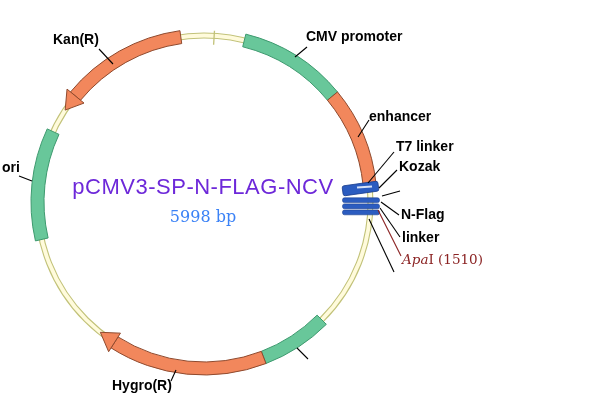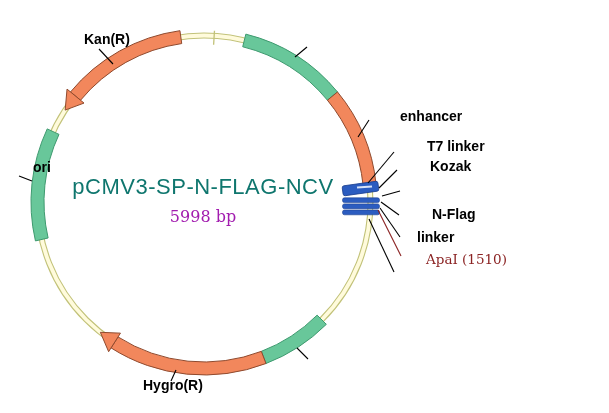--- a/index.html
+++ b/index.html
@@ -1,25 +1,25 @@
 <!DOCTYPE html>
 <html><head>
 <meta charset="utf-8">
 <style>
   html,body{margin:0;padding:0;background:#fff;}
   .map{position:relative;width:609px;height:413px;background:#ffffff;overflow:hidden;
        font-family:"Liberation Sans",sans-serif;}
   .map svg{position:absolute;left:0;top:0;}
-  .label{position:absolute;font-weight:bold;font-size:14px;color:#000;white-space:nowrap;line-height:1.1;margin-left:31px;}
-  .title{position:absolute;font-size:22px;letter-spacing:.5px;color:#0f766e;white-space:nowrap;
+  .label{position:absolute;font-weight:bold;font-size:14px;color:#000;white-space:nowrap;line-height:1.1;}
+  .title{position:absolute;font-size:22px;letter-spacing:.5px;color:#6d28d9;white-space:nowrap;
          transform:translateX(-50%);}
-  .size{position:absolute;font-family:"DejaVu Serif",serif;font-size:16px;color:#a21caf;
+  .size{position:absolute;font-family:"DejaVu Serif",serif;font-size:16px;color:#3b82f6;
         white-space:nowrap;transform:translateX(-50%);}
   .apa{position:absolute;font-family:"DejaVu Serif",serif;font-size:13.5px;white-space:nowrap;}
-  .apa .it{margin-left:24px;}
+  .apa .it{font-style:italic;}
 </style>
 </head>
 <body>
 
 <div class="map">
 
   <svg id="map-canvas" width="609" height="413" viewBox="0 0 609 413">
       <circle cx="204" cy="202" r="166.5" fill="none" stroke="#C2C279" stroke-width="6"></circle>
       <circle cx="204" cy="202" r="166.5" fill="none" stroke="#FFFBDC" stroke-width="3.8"></circle>
       <line x1="213.61514497673997" y1="44.79376924855595" x2="214.46982453022795" y2="30.81988207064981" stroke="#C2C279" stroke-width="1.3"></line>
@@ -59,24 +59,25 @@
       <line x1="381" y1="202" x2="399" y2="215" stroke="#000000" stroke-width="1.1"></line>
       <line x1="380" y1="208" x2="400" y2="237" stroke="#000000" stroke-width="1.1"></line>
       <line x1="378" y1="210" x2="401" y2="256" stroke="#8B2323" stroke-width="1.1"></line>
       <line x1="369" y1="219" x2="394" y2="272" stroke="#000000" stroke-width="1.1"></line>
       <line x1="297" y1="348" x2="308" y2="359" stroke="#000000" stroke-width="1.1"></line>
       <line x1="176" y1="370" x2="171" y2="381" stroke="#000000" stroke-width="1.1"></line>
       <line x1="19" y1="176" x2="32" y2="181" stroke="#000000" stroke-width="1.1"></line>
     </svg>
 
   <div class="label" style="left: 53px; top: 32px;">Kan(R)</div>
+  <div class="label" style="left: 306px; top: 29px;">CMV promoter</div>
   <div class="label" style="left: 369px; top: 109px;">enhancer</div>
   <div class="label" style="left: 396px; top: 139px;">T7 linker</div>
   <div class="label" style="left: 399px; top: 159px; text-align: right;">Kozak</div>
   <div class="label" style="left: 401px; top: 207px;">N-Flag</div>
-  <div class="label" style="left: 386px; top: 230px;">linker</div>
+  <div class="label" style="left: 402px; top: 230px;">linker</div>
   <div class="apa" style="left: 402px; top: 251px; color: rgb(139, 35, 35);"><span class="it">Apa</span><span>I</span><span> (1510)</span></div>
   <div class="label" style="left: 112px; top: 378px; text-align: center;">Hygro(R)</div>
   <div class="label" style="left: 2px; top: 160px;">ori</div>
 
   <div class="title" style="left: 203px; top: 174px;">pCMV3-SP-N-FLAG-NCV</div>
   <div class="size" style="left: 203px; top: 207px;">5998 bp</div>
 </div>
 
 </body></html>

